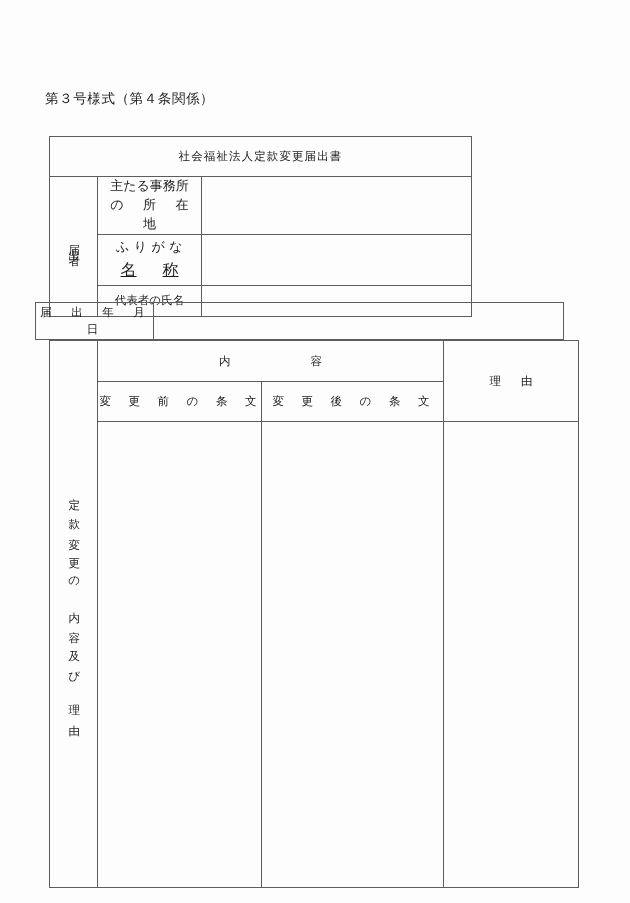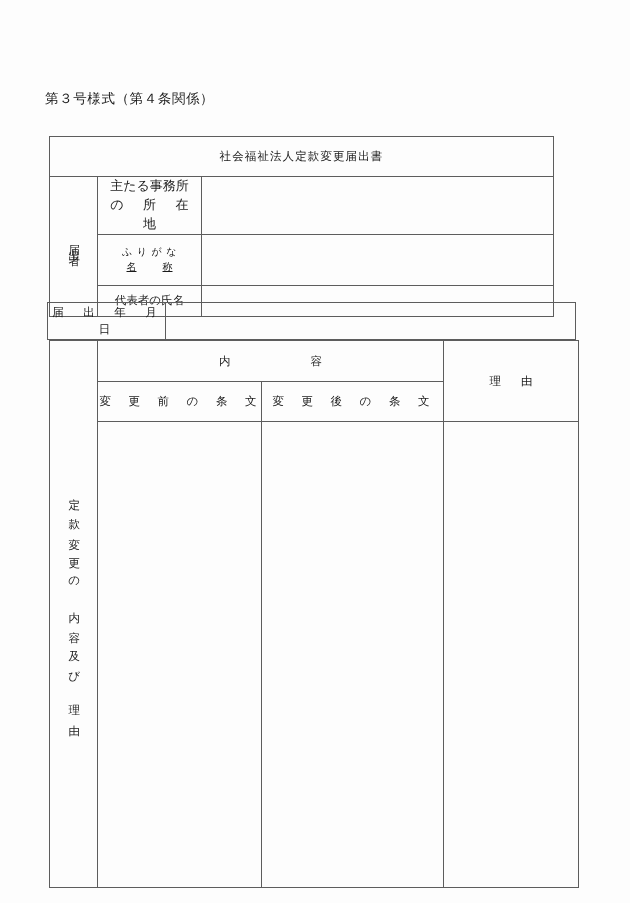--- a/index.html
+++ b/index.html
@@ -44,21 +44,21 @@
   .tbl td {
     border: 1px solid #5d5d5d;
     padding: 0;
     vertical-align: middle;
     text-align: center;
     font-size: 11.5px;
     line-height: 1.45;
   }
 
   
-  #table-applicant { left: 49px; top: 94px; width: 505px; }
+  #table-applicant { left: 49px; top: 94px; width: 423px; }
 
   .title-cell {
     height: 39px;
     font-size: 12.5px;
     letter-spacing: 1.1px;
   }
   .vert-label {
     width: 48px;
     font-size: 11.5px;
   }
@@ -75,35 +75,35 @@
 
   .r-addr  { height: 45px; }
   .r-name  { height: 50px; }
   .r-rep   { height: 30px; }
 
   .two-line-a { display: block; font-size: 13px; letter-spacing: 0px; }
   .two-line-b { display: block; font-size: 13px; letter-spacing: 3.2px; padding-left: 3px; }
 
   .furi {
     display: block;
-    font-size: 10px;
+    font-size: 13px;
     letter-spacing: 4.5px;
     padding-left: 4px;
     margin-bottom: 1px;
   }
   .name-big {
     display: block;
-    font-size: 10px;
+    font-size: 16px;
     letter-spacing: 0;
     text-decoration: underline;
   }
   .name-big span.sp { display: inline-block; width: 26px; }
 
   
-  #table-date { left: 47px; top: 260px; width: 529px; }
+  #table-date { left: 35px; top: 260px; width: 529px; }
   #table-date td { height: 36px; }
   .date-lbl { width: 118px; font-size: 11.5px; letter-spacing: 4px; }
 
   
   #table-content { left: 49px; top: 298px; width: 529px; }
   #table-content td { }
   .c-vert { width: 48px; }
   .c-vert .vert-text-long {
     writing-mode: vertical-rl;
     -webkit-writing-mode: vertical-rl;

